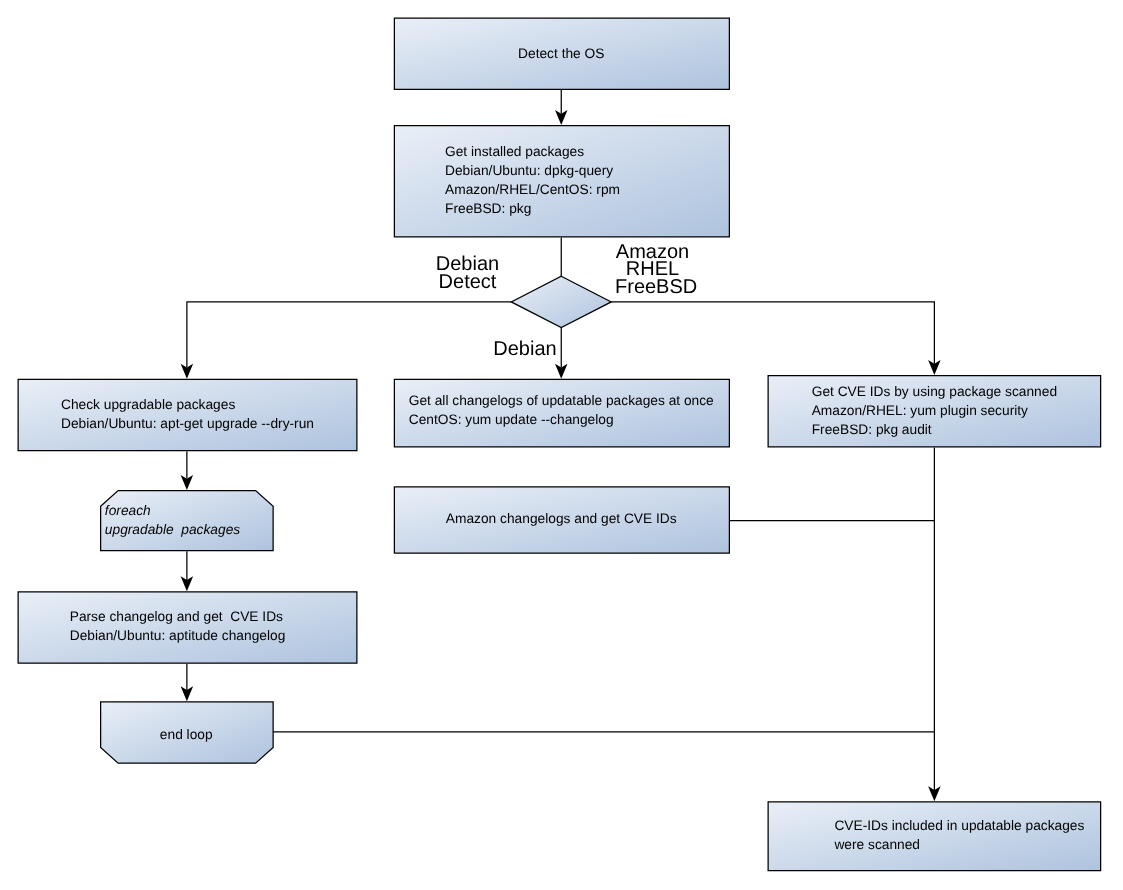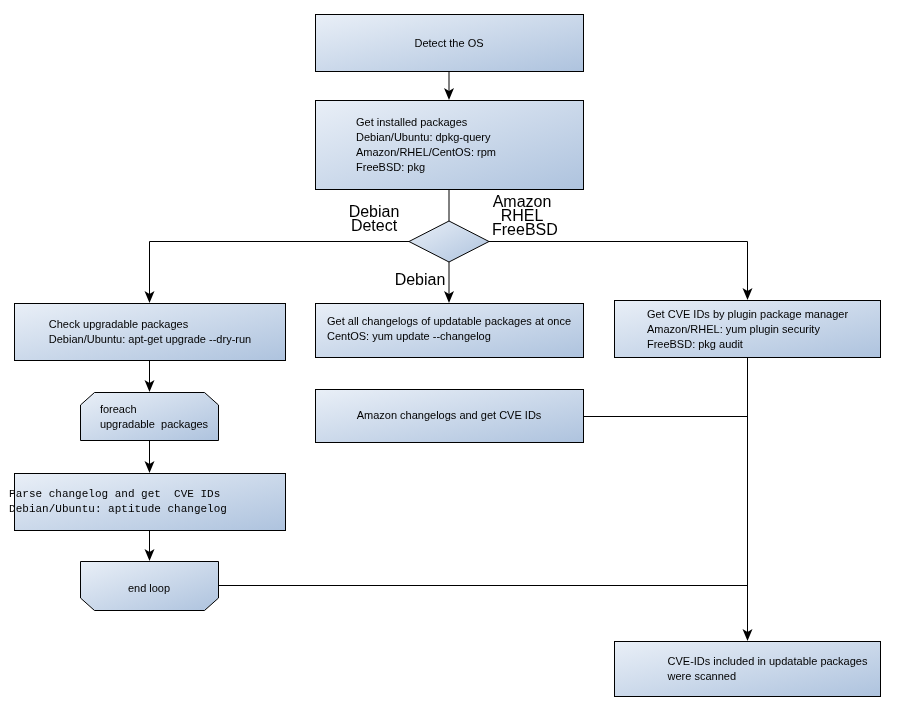--- a/index.html
+++ b/index.html
@@ -117,34 +117,34 @@
   <div class="node-text" style="left:315px; top:14px; width:268px; height:58px;">Detect the OS</div>
 
   <div class="node-text" style="left:315px; top:100px; width:222px; height:90px;">Get installed packages
 Debian/Ubuntu: dpkg-query
 Amazon/RHEL/CentOS: rpm
 FreeBSD: pkg</div>
 
   <div class="node-text" style="left:14px; top:303px; width:272px; height:58px;">Check upgradable packages
 Debian/Ubuntu: apt-get upgrade --dry-run</div>
 
-  <div class="node-text" style="left:96px; top:392px; width:116px; height:49px;">foreach
+  <div class="node-text" style="left:80px; top:392px; width:116px; height:49px;font-style:italic;">foreach
 upgradable  packages</div>
 
-  <div class="node-text" style="left:4px; top:473px; width:228px; height:58px;font-family:Liberation Mono, monospace;">Parse changelog and get  CVE IDs
+  <div class="node-text" style="left:28px; top:473px; width:228px; height:58px;">Parse changelog and get  CVE IDs
 Debian/Ubuntu: aptitude changelog</div>
 
   <div class="node-text" style="left:80px; top:561px; width:138px; height:54px;">end loop</div>
 
   <div class="node-text" style="left:313px; top:303px; width:272px; height:52px;">Get all changelogs of updatable packages at once
 CentOS: yum update --changelog</div>
 
   <div class="node-text" style="left:315px; top:389px; width:268px; height:53px;">Amazon changelogs and get CVE IDs</div>
 
-  <div class="node-text" style="left:614px; top:300px; width:267px; height:58px;">Get CVE IDs by plugin package manager
+  <div class="node-text" style="left:614px; top:300px; width:267px; height:58px;">Get CVE IDs by using package scanned
 Amazon/RHEL: yum plugin security
 FreeBSD: pkg audit</div>
 
   <div class="node-text" style="left:614px; top:641px; width:267px; height:56px;margin-left:20px;">CVE-IDs included in updatable packages
 were scanned</div>
 
   <div class="edge-label" style="left:344px; top:205px; width:60px;">Debian
 Detect</div>
 
   <div class="edge-label" style="left:492px; top:195px; width:60px;">Amazon

